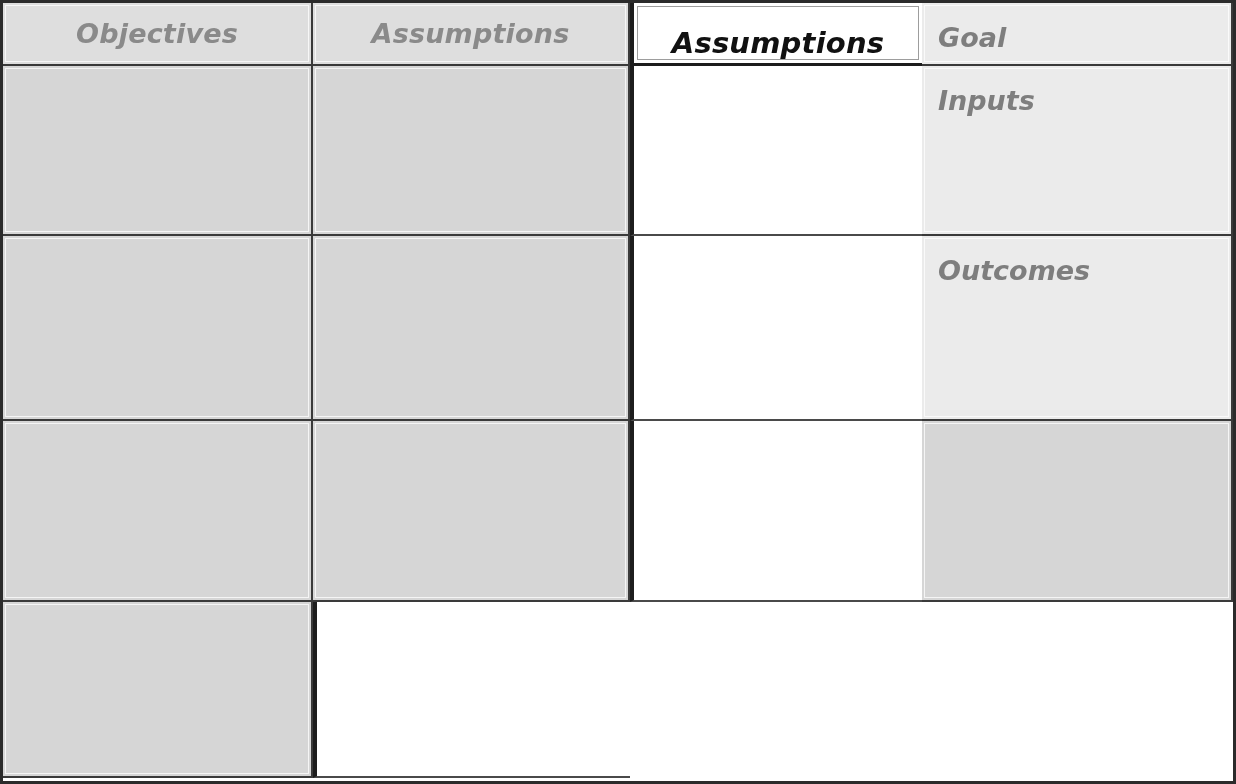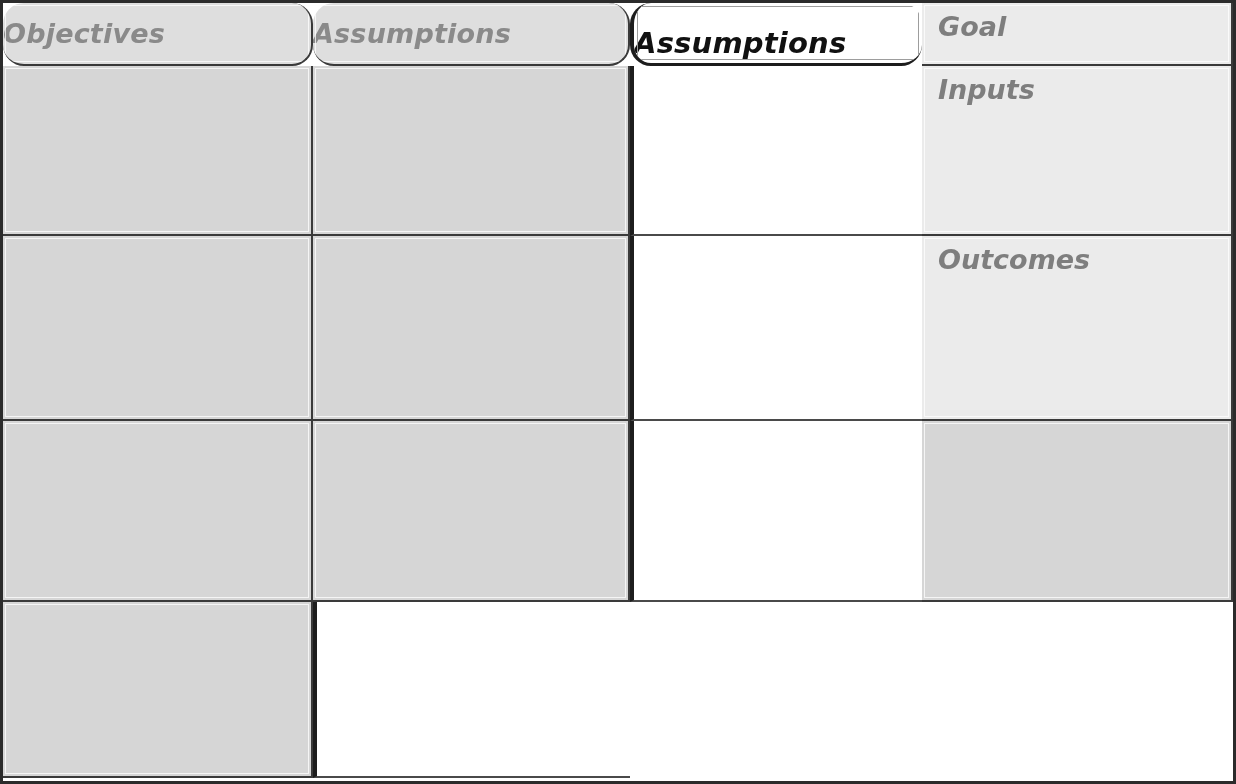--- a/index.html
+++ b/index.html
@@ -51,21 +51,21 @@
     left: 2px; right: 2px; top: 2px; bottom: 2px;
     border: 1px solid rgba(255,255,255,0.75);
     pointer-events: none;
   }
 
   
   .head-cell {
     background: #dedede;
     display: flex;
     align-items: center;
-    border-radius: 21px;
+    justify-content: center;
   }
   .head-label {
     font-style: italic;
     font-weight: bold;
     font-size: 27px;
     color: #8a8a8a;
     letter-spacing: 0.2px;
     white-space: nowrap;
   }
 
@@ -90,21 +90,21 @@
     background: #ffffff;
     border-left: 4px solid #1d1d1d;
     border-right: none;
     border-bottom: 2px solid #4a4a4a;
   }
   .assump-cell::after { border-color: rgba(255,255,255,0); }
 
   
   .obj-cell {
     background: #ebebeb;
-    padding: 8px 0 0 16px;
+    padding: 19px 0 0 16px;
   }
   .mid-cell { background: #d6d6d6; }
 
   .row-label {
     font-style: italic;
     font-weight: bold;
     font-size: 27px;
     color: #7e7e7e;
     white-space: nowrap;
     display: inline-block;

